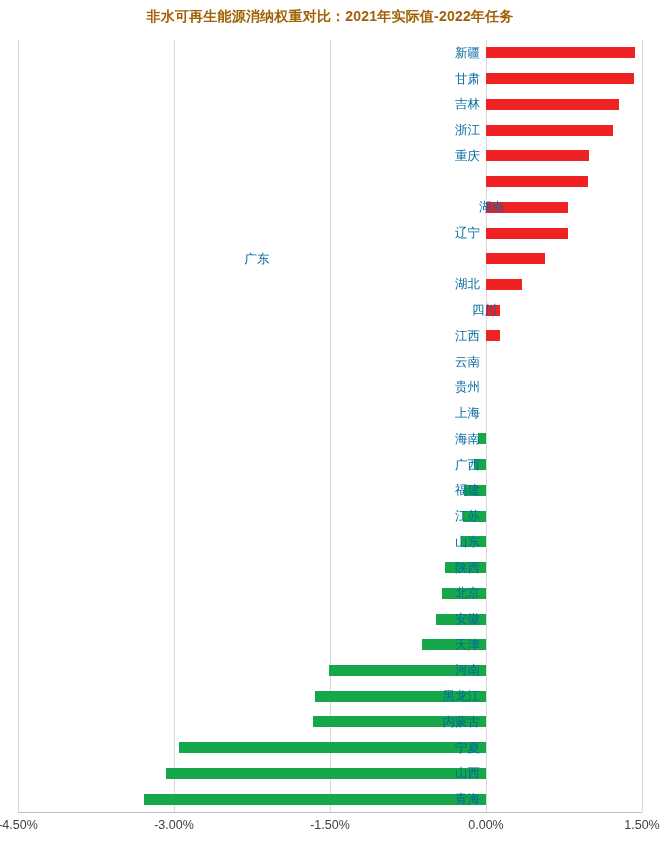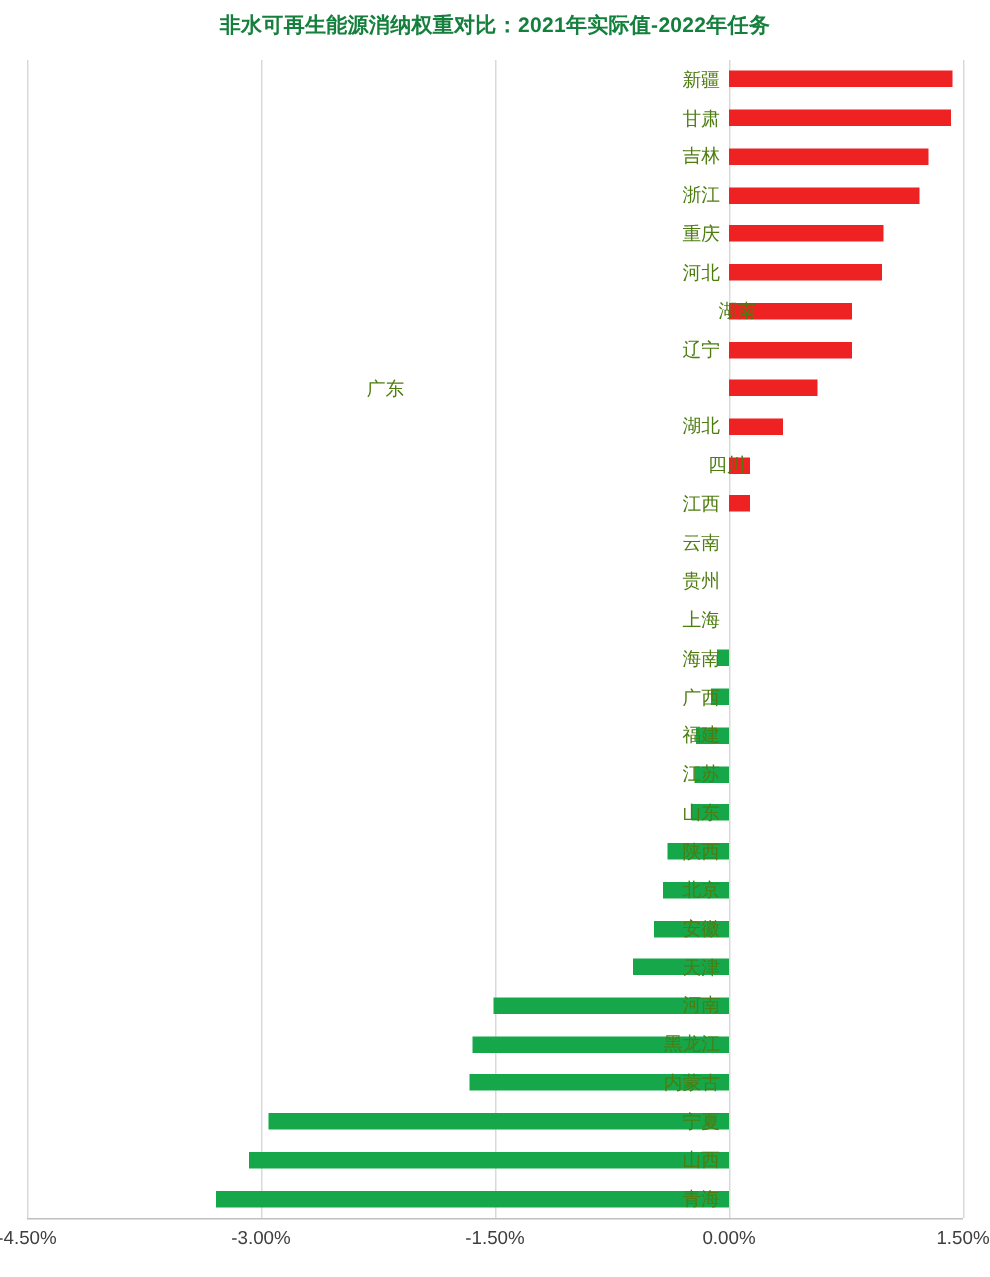--- a/index.html
+++ b/index.html
@@ -21,21 +21,21 @@
     height: 851px;
   }
   #chart-title {
     position: absolute;
     left: 0;
     top: 8px;
     width: 660px;
     text-align: center;
     font-size: 14px;
     font-weight: bold;
-    color: #15803d;
+    color: #a16207;
     letter-spacing: 0.2px;
     white-space: nowrap;
   }
   #plot {
     position: absolute;
     left: 18px;
     top: 40px;
     width: 624px;
     height: 772px;
   }
@@ -69,21 +69,21 @@
   }
   .bar {
     position: absolute;
     height: 11px;
   }
   .bar.pos { background: #ee2222; }
   .bar.neg { background: #16a74a; }
   .cat-label {
     position: absolute;
     font-size: 12.5px;
-    color: #4d7c0f;
+    color: #0369a1;
     white-space: nowrap;
     line-height: 14px;
   }
 </style>
 </head>
 <body>
 
 <div id="chart-root">
 
   <div id="chart-title">非水可再生能源消纳权重对比：2021年实际值-2022年任务</div>
@@ -191,21 +191,20 @@
 <div class="xtick-label" style="left: 18px;">-4.50%</div>
     <div class="xtick-label" style="left: 174px;">-3.00%</div>
     <div class="xtick-label" style="left: 330px;">-1.50%</div>
     <div class="xtick-label" style="left: 486px;">0.00%</div>
     <div class="xtick-label" style="left: 642px;">1.50%</div>
     <div class="cat-label" style="left: 0px; width: 480px; text-align: right; top: 45.8667px;">新疆</div>
     <div class="cat-label" style="left: 0px; width: 480px; text-align: right; top: 71.6px;">甘肃</div>
     <div class="cat-label" style="left: 0px; width: 480px; text-align: right; top: 97.3333px;">吉林</div>
     <div class="cat-label" style="left: 0px; width: 480px; text-align: right; top: 123.067px;">浙江</div>
     <div class="cat-label" style="left: 0px; width: 480px; text-align: right; top: 148.8px;">重庆</div>
-    <div class="cat-label" style="left: 0px; width: 480px; text-align: right; top: 174.533px;">河北</div>
     <div class="cat-label" style="left: 0px; width: 480px; text-align: right; top: 200.267px; padding-left: 24px;">湖南</div>
     <div class="cat-label" style="left: 0px; width: 480px; text-align: right; top: 226px;">辽宁</div>
     <div class="cat-label" style="left: 0px; width: 480px; text-align: center; top: 251.733px; padding-left: 17px;">广东</div>
     <div class="cat-label" style="left: 0px; width: 480px; text-align: right; top: 277.467px;">湖北</div>
     <div class="cat-label" style="left: 0px; width: 480px; text-align: right; top: 303.2px; padding-left: 17px;">四川</div>
     <div class="cat-label" style="left: 0px; width: 480px; text-align: right; top: 328.933px;">江西</div>
     <div class="cat-label" style="left: 0px; width: 480px; text-align: right; top: 354.667px;">云南</div>
     <div class="cat-label" style="left: 0px; width: 480px; text-align: right; top: 380.4px;">贵州</div>
     <div class="cat-label" style="left: 0px; width: 480px; text-align: right; top: 406.133px;">上海</div>
     <div class="cat-label" style="left: 0px; width: 480px; text-align: right; top: 457.6px;">广西</div>

